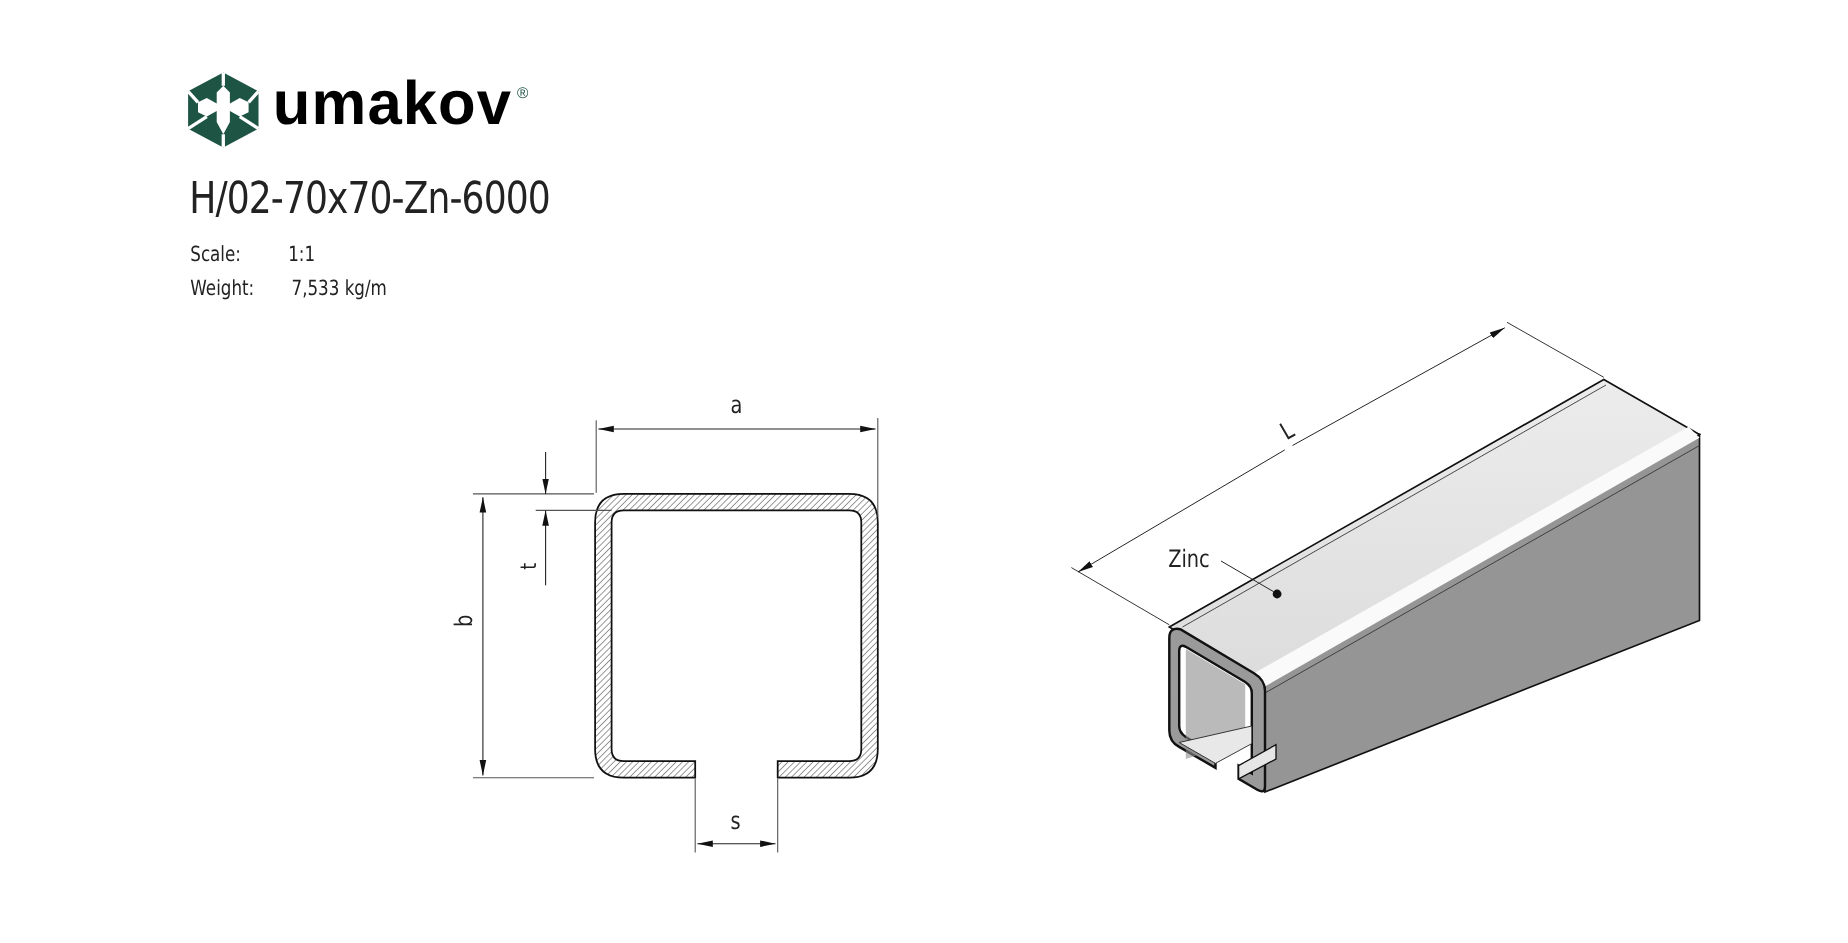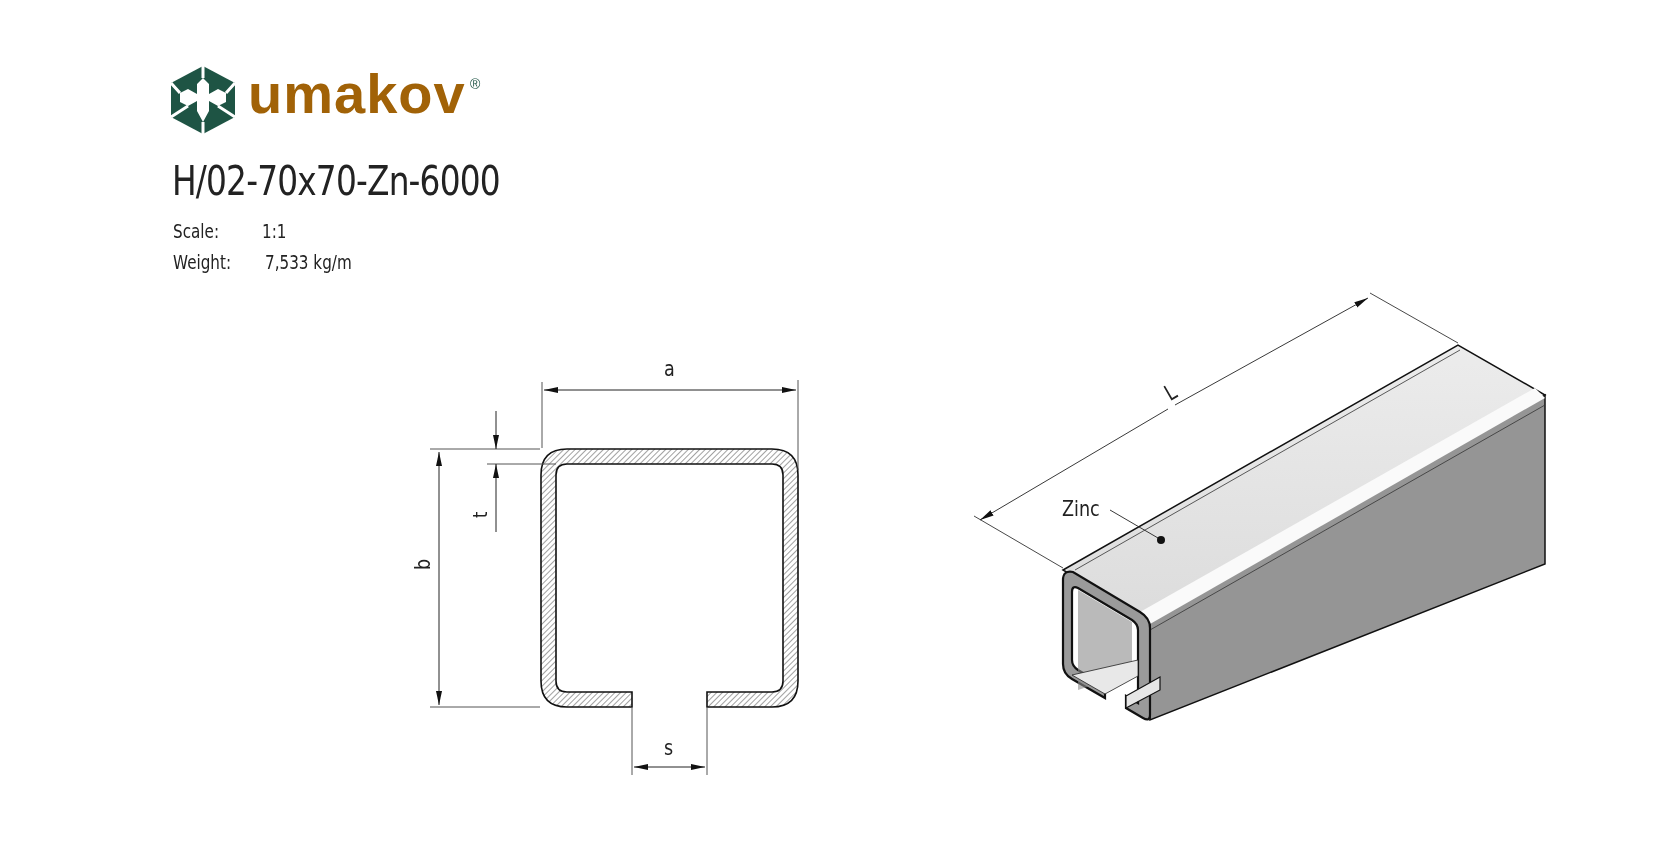--- a/index.html
+++ b/index.html
@@ -1,18 +1,18 @@
 <!DOCTYPE html>
 <html><head>
 <meta charset="utf-8">
 <style>
   html,body{margin:0;padding:0;background:#fff;}
   body{width:1680px;height:857px;position:relative;overflow:hidden;font-family:"DejaVu Sans Condensed","DejaVu Sans",sans-serif;color:#1a1a1a;}
   .abs{position:absolute;}
-  #logo-text{left:248px;top:66px;font-family:"Liberation Sans",sans-serif;font-weight:bold;font-size:56px;color:#a16207;letter-spacing:1px;line-height:1;}
+  #logo-text{left:248px;top:66px;font-family:"Liberation Sans",sans-serif;font-weight:bold;font-size:56px;color:#000000;letter-spacing:1px;line-height:1;}
   #logo-reg{left:470px;top:76px;font-family:"Liberation Sans",sans-serif;font-size:14px;color:#1e5444;}
   #title{left:172px;top:158px;font-size:40px;font-weight:normal;letter-spacing:-1px;transform:scaleX(0.82);transform-origin:left top;font-family:"DejaVu Sans",sans-serif;color:#222;}
   .meta{font-size:19px;transform:scaleX(0.8);transform-origin:left top;font-family:"DejaVu Sans",sans-serif;color:#222;}
 </style>
 </head>
 <body>
 
 <div class="abs" style="left:168px;top:64px;width:70px;height:72px;">
   <svg width="70" height="72" viewBox="0 0 70 72">
     <polygon points="35,2 67,19 67,53 35,70 3,53 3,19" fill="#1e5444"></polygon>

